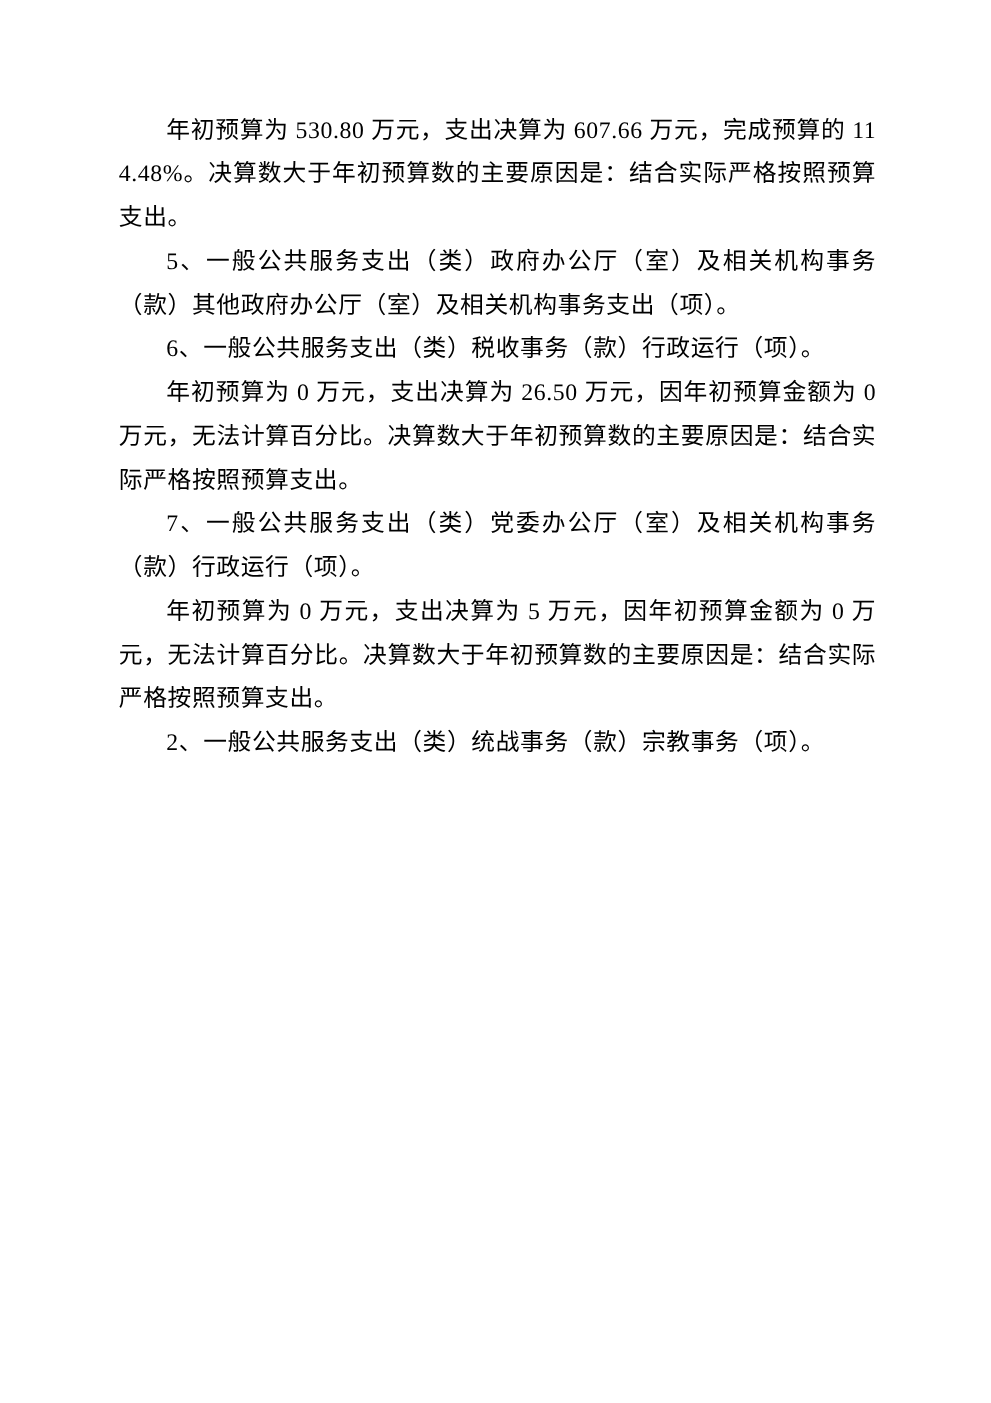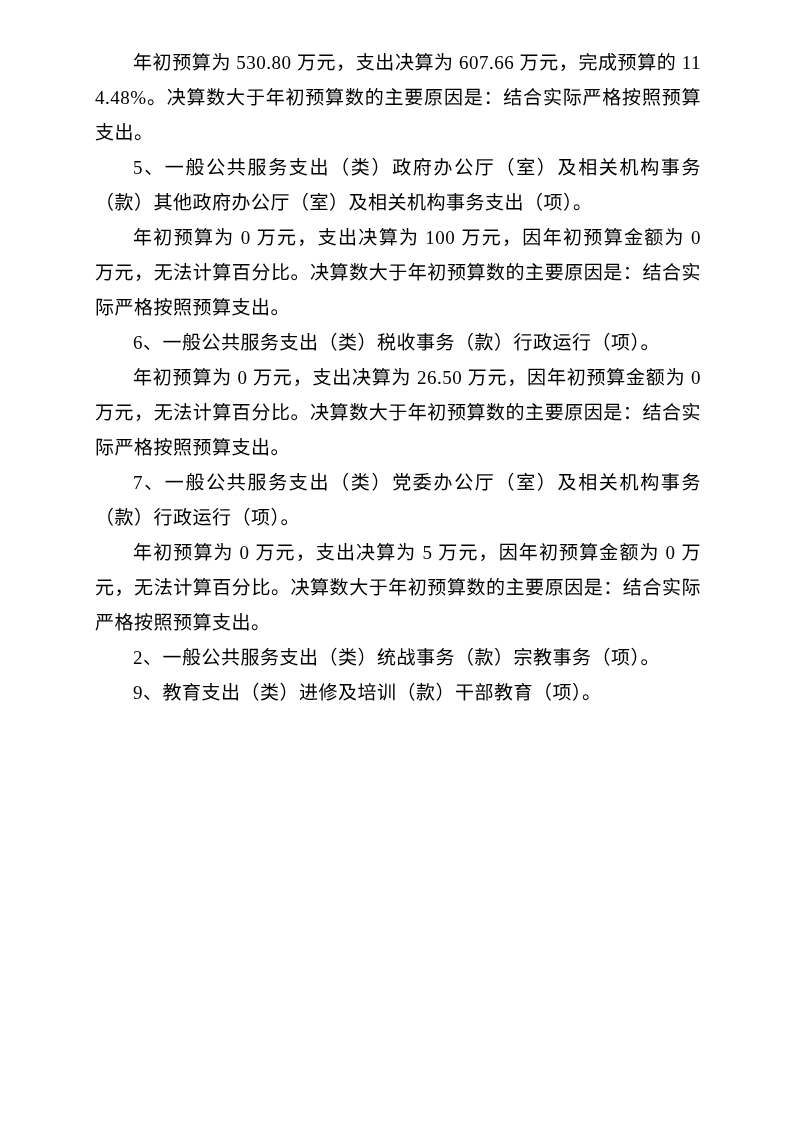--- a/index.html
+++ b/index.html
@@ -7,21 +7,21 @@
     padding: 0;
     background: #ffffff;
   }
   .page {
     position: relative;
     width: 793px;
     height: 1122px;
     background: #ffffff;
     overflow: hidden;
     box-sizing: border-box;
-    padding: 45px 92px 0 95px;
+    padding: 87px 92px 0 95px;
     font-family: "Liberation Serif", "DejaVu Serif", serif;
     color: #000000;
   }
   .doc-body {
     width: 100%;
   }
   .para {
     margin: 0;
     font-size: 19px;
     line-height: 35px;
@@ -33,21 +33,19 @@
     color: #000000;
   }
 </style>
 </head>
 <body>
 
 <div class="page">
   <article class="doc-body">
     <p class="para">年初预算为 530.80 万元，支出决算为 607.66 万元，完成预算的 114.48%。决算数大于年初预算数的主要原因是：结合实际严格按照预算支出。</p>
     <p class="para">5、一般公共服务支出（类）政府办公厅（室）及相关机构事务（款）其他政府办公厅（室）及相关机构事务支出（项）。</p>
-    <p class="para">年初预算为 0 万元，支出决算为 100 万元，因年初预算金额为 0 万元，无法计算百分比。决算数大于年初预算数的主要原因是：结合实际严格按照预算支出。</p>
     <p class="para">6、一般公共服务支出（类）税收事务（款）行政运行（项）。</p>
     <p class="para">年初预算为 0 万元，支出决算为 26.50 万元，因年初预算金额为 0 万元，无法计算百分比。决算数大于年初预算数的主要原因是：结合实际严格按照预算支出。</p>
     <p class="para">7、一般公共服务支出（类）党委办公厅（室）及相关机构事务（款）行政运行（项）。</p>
     <p class="para">年初预算为 0 万元，支出决算为 5 万元，因年初预算金额为 0 万元，无法计算百分比。决算数大于年初预算数的主要原因是：结合实际严格按照预算支出。</p>
     <p class="para">2、一般公共服务支出（类）统战事务（款）宗教事务（项）。</p>
-    <p class="para">9、教育支出（类）进修及培训（款）干部教育（项）。</p>
   </article>
 </div>
 
 </body></html>

